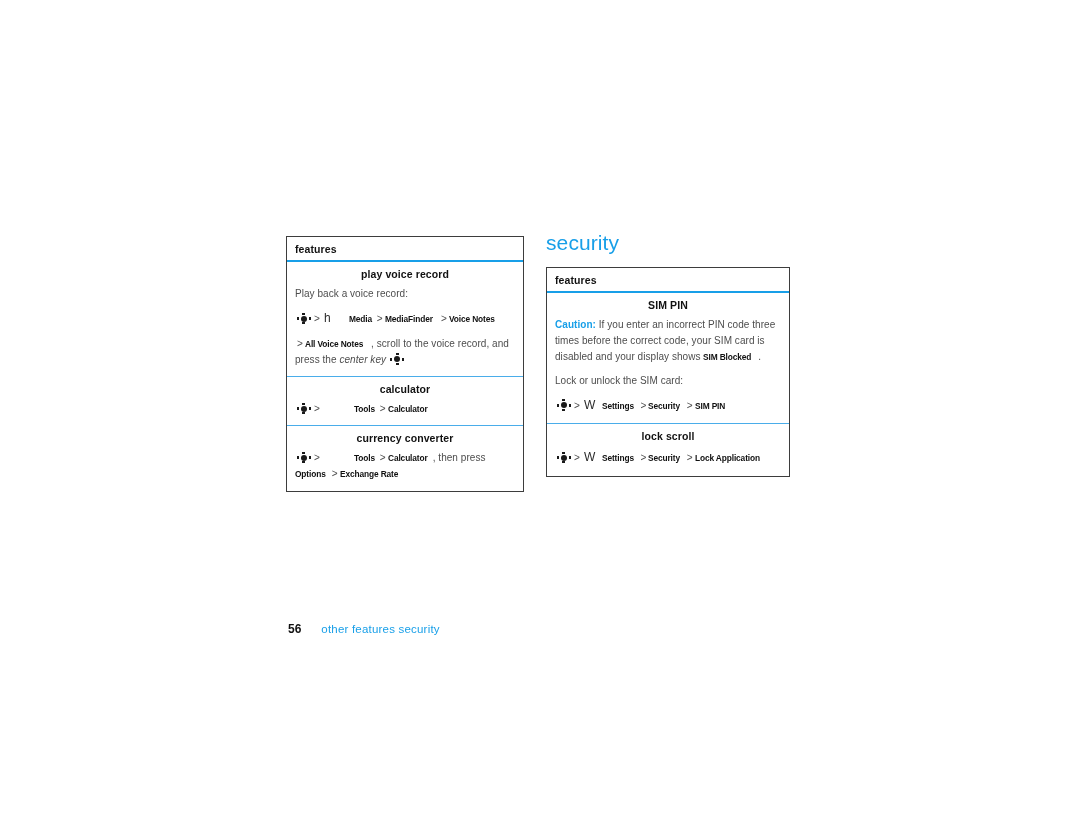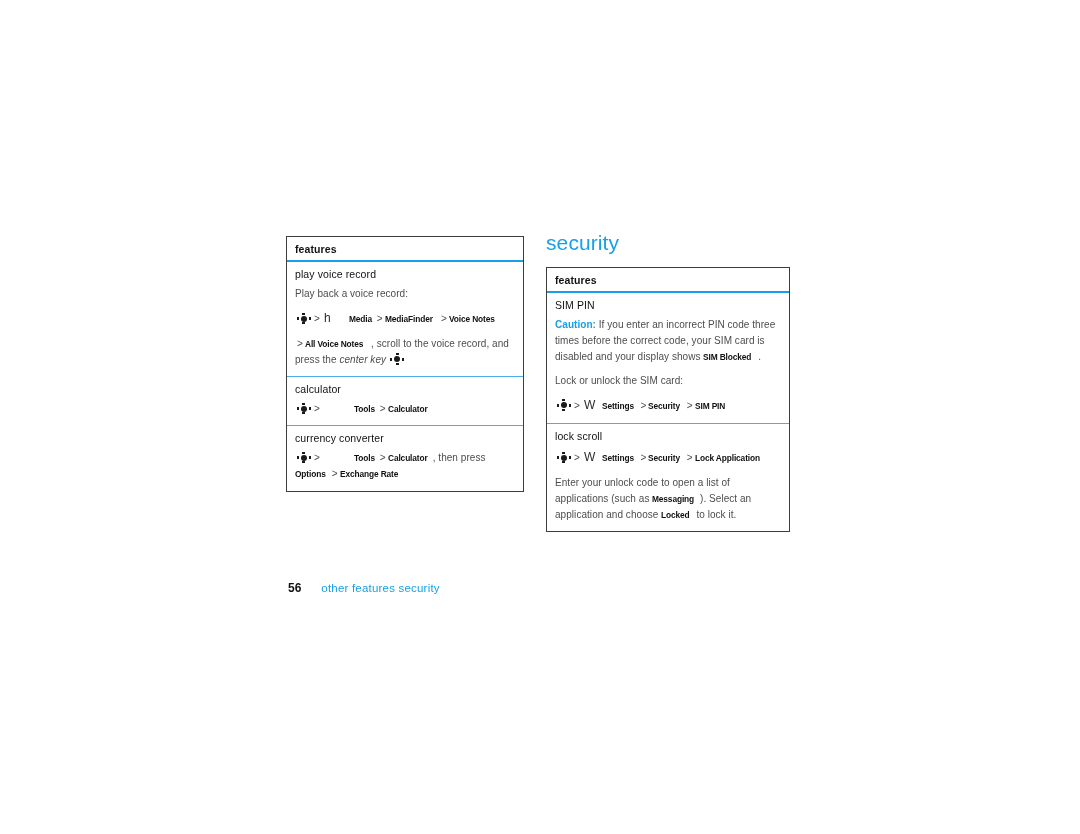--- a/index.html
+++ b/index.html
@@ -63,24 +63,25 @@
   }
   .feature-row {
     padding: 5px 8px 8px 8px;
     border-bottom: 1px solid #4aadea;
   }
   .feature-row:last-child {
     border-bottom: none;
   }
   .feature-title {
     font-size: 10.5px;
-    font-weight: normal;
+    font-weight: bold;
     color: #111111;
     margin: 1px 0 6px 0;
     letter-spacing: 0.1px;
+    text-align: center;
   }
   .feature-p {
     font-size: 10px;
     color: #4d4d4d;
     line-height: 1.62;
     margin: 0 0 7px 0;
     letter-spacing: 0.05px;
   }
   .feature-p:last-child {
     margin-bottom: 0;
@@ -155,20 +156,21 @@
     left: 288px;
     top: 581px;
     display: flex;
     align-items: baseline;
     gap: 20px;
   }
   .footer-page {
     font-size: 12px;
     font-weight: bold;
     color: #111111;
+    margin-top: 41px;
   }
   .footer-crumb {
     font-size: 11.5px;
     color: #189fe8;
     letter-spacing: 0.2px;
   }
 </style>
 </head>
 <body>
 
@@ -203,21 +205,20 @@
       <div>
           <div class="feature-row">
             <div class="feature-title">SIM PIN</div>
             <p class="feature-p"><span class="caution">Caution:</span><span> If you enter an incorrect PIN code three times before the correct code, your SIM card is disabled and your display shows </span><span class="menu-path">SIM Blocked</span><span>.</span></p>
             <p class="feature-p">Lock or unlock the SIM card:</p>
             <p class="feature-p"><span class="ckey"><i class="c"></i><i class="n"></i><i class="s"></i><i class="w"></i><i class="e"></i></span><span class="sep">&gt;</span><span class="iconfont">W</span><span class="gap-sm"></span><span class="menu-path">Settings</span><span class="sep">&gt;</span><span class="menu-path">Security</span><span class="sep">&gt;</span><span class="menu-path">SIM PIN</span></p>
           </div>
           <div class="feature-row">
             <div class="feature-title">lock scroll</div>
             <p class="feature-p"><span class="ckey"><i class="c"></i><i class="n"></i><i class="s"></i><i class="w"></i><i class="e"></i></span><span class="sep">&gt;</span><span class="iconfont">W</span><span class="gap-sm"></span><span class="menu-path">Settings</span><span class="sep">&gt;</span><span class="menu-path">Security</span><span class="sep">&gt;</span><span class="menu-path">Lock Application</span></p>
-            <p class="feature-p"><span>Enter your unlock code to open a list of applications (such as </span><span class="menu-path">Messaging</span><span>). Select an application and choose </span><span class="menu-path">Locked</span><span> to lock it.</span></p>
           </div>
         </div>
     </div>
   </div>
 
   <div class="footer">
     <span class="footer-page">56</span>
     <span class="footer-crumb">other  features security</span>
   </div>
 

